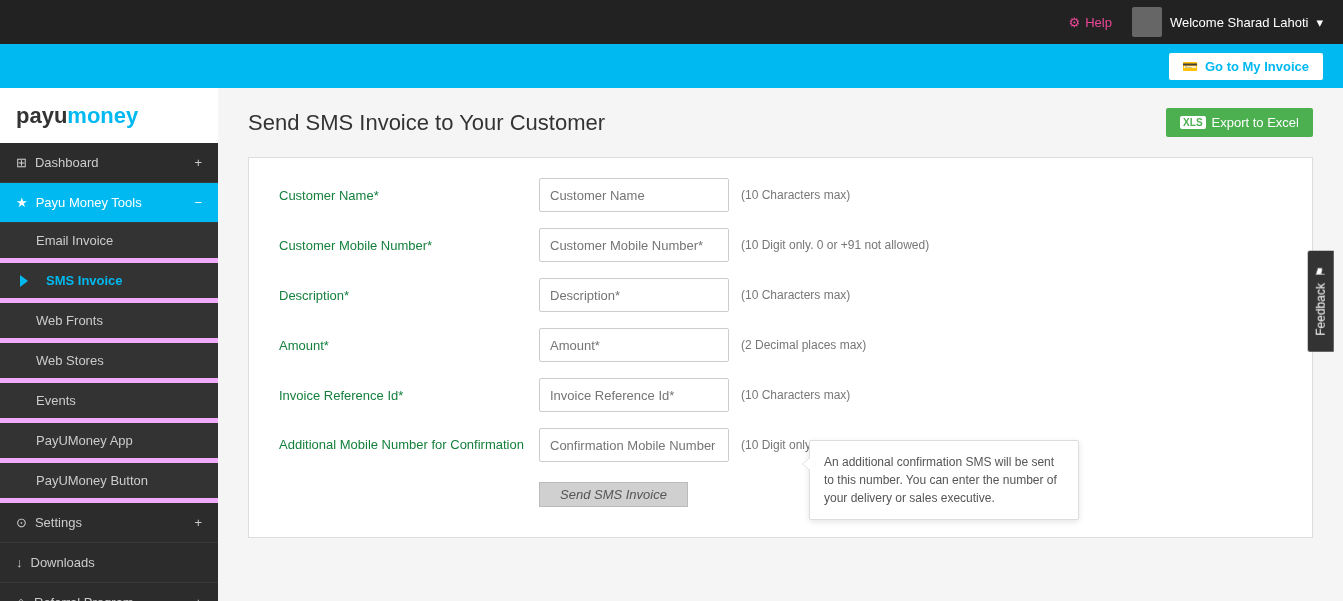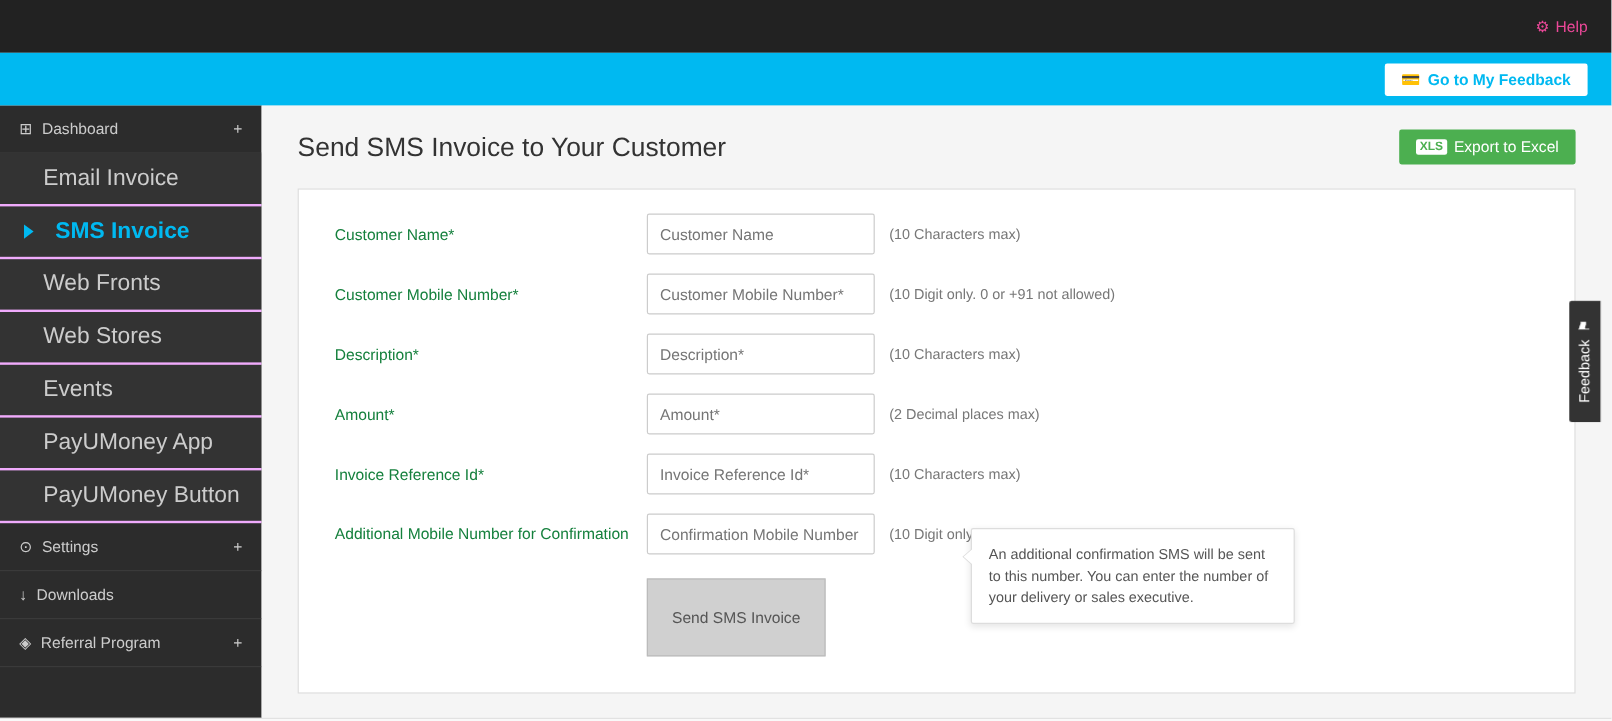--- a/index.html
+++ b/index.html
@@ -103,23 +103,23 @@
       display: flex;
       align-items: center;
       gap: 8px;
     }
     .sidebar-sub {
       background: #333;
     }
     .sidebar-sub-item {
       padding: 10px 16px 10px 36px;
       color: #ccc;
-      font-size: 19px;
-      cursor: pointer;
-      border-bottom: 2px solid #f0abfc;
+      font-size: 13px;
+      cursor: pointer;
+      border-bottom: 5px solid #f0abfc;
     }
     .sidebar-sub-item.active-sub {
       color: #00b9f1;
       font-weight: bold;
       position: relative;
     }
     .sidebar-sub-item.active-sub::before {
       content: '';
       position: absolute;
       left: 20px;
@@ -200,26 +200,27 @@
     }
     .form-hint {
       margin-left: 12px;
       font-size: 12px;
       color: #777;
     }
     .send-btn {
       background: #d0d0d0;
       color: #555;
       border: 1px solid #bbb;
-      padding: 24px 20px;
+      padding: 4px 20px;
       font-size: 13px;
       cursor: pointer;
       border-radius: 0;
       margin-left: 260px;
       margin-top: 4px;
+      font-style: italic;
     }
 
     
     .tooltip-box {
       position: absolute;
       left: 530px;
       top: 12px;
       background: #fff;
       border: 1px solid #ddd;
       border-radius: 2px;
@@ -290,41 +291,58 @@
     .referral-icon::before { content: '◈'; }
   </style>
 </head>
 <body>
 
 <div class="top-nav">
   <div class="top-nav-help">
     <span class="gear-icon"></span>
     <span>Help</span>
   </div>
+  <div class="top-nav-user">
+    <div class="user-avatar"></div>
+    <span>Welcome Sharad Lahoti</span>
+    <span>▾</span>
+  </div>
 </div>
 
 <div class="blue-bar">
   <button class="goto-payments-btn">
     <span>💳</span>
-    <span>Go to My Feedback</span>
+    <span>Go to My Invoice</span>
   </button>
 </div>
 
 <div class="layout">
 
   <div class="sidebar">
+    <div class="sidebar-logo">
+      <span class="logo-text">
+        <span class="logo-payu">payu</span><span class="logo-money">money</span>
+      </span>
+    </div>
 
     <div class="sidebar-item">
       <div class="sidebar-item-left">
         <span class="dashboard-icon"></span>
         <span>Dashboard</span>
       </div>
       <span class="plus-icon"></span>
     </div>
 
+    <div class="sidebar-item active">
+      <div class="sidebar-item-left">
+        <span class="tools-icon"></span>
+        <span>Payu Money Tools</span>
+      </div>
+      <span class="minus-icon"></span>
+    </div>
 
     <div class="sidebar-sub">
       <div class="sidebar-sub-item">
         <span>Email Invoice</span>
       </div>
       <div class="sidebar-sub-item active-sub" style="padding-left:46px;">
         <span>SMS Invoice</span>
       </div>
       <div class="sidebar-sub-item">
         <span>Web Fronts</span>

